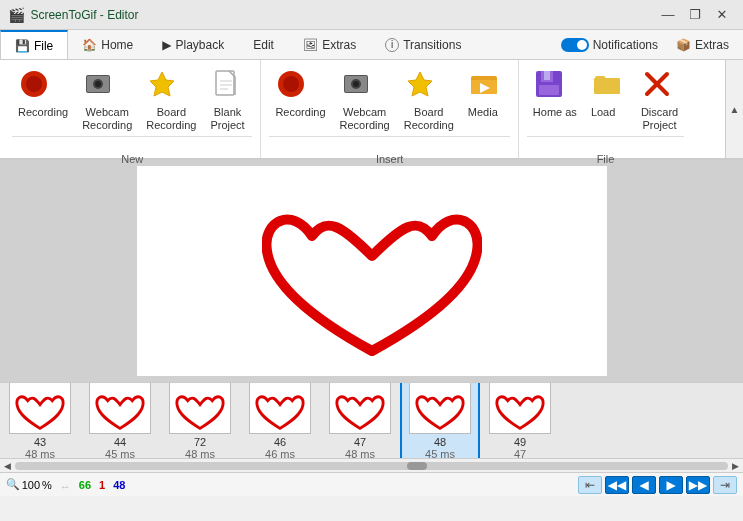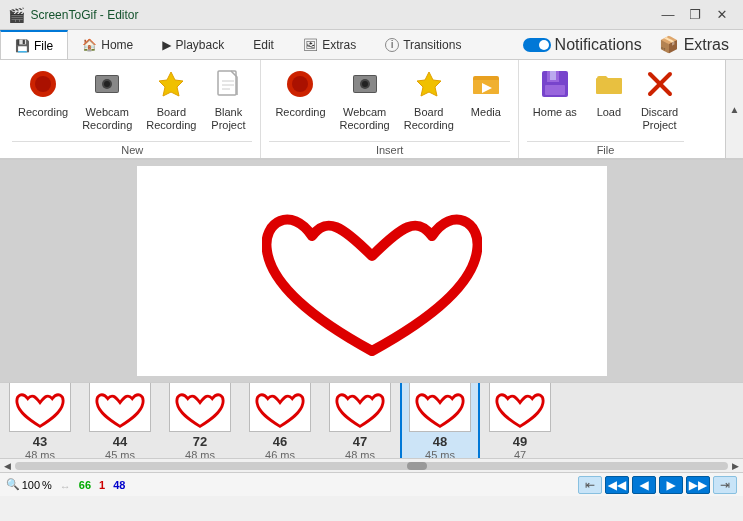--- a/index.html
+++ b/index.html
@@ -43,21 +43,21 @@
       color: #000;
     }
 
     
     #menubar-right {
       margin-left: auto;
       display: flex; align-items: center; gap: 2px; padding-right: 6px;
     }
     .menubar-right-item {
       display: flex; align-items: center; gap: 4px;
-      padding: 2px 8px; font-size: 16px; color: #333; cursor: pointer;
+      padding: 2px 8px; font-size: 12px; color: #333; cursor: pointer;
     }
     .toggle-box {
       width: 28px; height: 14px; border-radius: 7px; background: #0078d7;
       position: relative; display: inline-block;
     }
     .toggle-knob {
       width: 10px; height: 10px; border-radius: 50%; background: white;
       position: absolute; top: 2px; right: 2px;
     }
 
@@ -80,29 +80,29 @@
       min-width: fit-content;
     }
     .ribbon-group:last-child { border-right: none; }
     .ribbon-items {
       display: flex;
       flex: 1;
       align-items: flex-start;
       gap: 2px;
     }
     .ribbon-btn {
-      display: flex; flex-direction: column; align-items: center;
+      display: flex; flex-direction: column; align-items: flex-start;
       padding: 4px 6px; cursor: pointer; border-radius: 3px;
       min-width: 48px; font-size: 11px; text-align: center; color: #333;
     }
     .ribbon-btn-icon { font-size: 26px; margin-bottom: 2px; line-height: 1; }
     .ribbon-btn-label { line-height: 1.2; }
     .ribbon-group-label {
       text-align: center; font-size: 11px; color: #555;
-      border-top: 1px solid #ddd; width: 100%; padding-top: 2px; margin-top: auto;
+      border-top: 1px solid #ddd; width: 100%; padding-top: 16px; margin-top: auto;
       padding-bottom: 2px;
     }
     .ribbon-collapse-btn {
       position: absolute; right: 0; top: 0; bottom: 0;
       width: 18px; background: #f0f0f0; border-left: 1px solid #ccc;
       display: flex; align-items: center; justify-content: center;
       cursor: pointer; font-size: 10px; color: #555;
     }
 
     
@@ -147,21 +147,21 @@
       border: 2px solid #0078d7;
       background: #cce4f7;
       border-radius: 2px;
     }
     .film-thumb {
       width: 62px; height: 52px;
       background: white; border: 1px solid #bbb;
       display: flex; align-items: center; justify-content: center;
       overflow: hidden;
     }
-    .film-label { font-size: 13px; color: #333; text-align: center; margin-top: 2px; font-weight: bold; }
+    .film-label { font-size: 11px; color: #333; text-align: center; margin-top: 2px; }
     .film-ms { font-size: 11px; color: #666; }
 
     
     #filmstrip-scrollbar {
       height: 14px; background: #f0f0f0; border-top: 1px solid #ccc;
       display: flex; align-items: center; padding: 0 2px; gap: 2px;
     }
     .scroll-arrow { font-size: 9px; cursor: pointer; color: #555; padding: 0 2px; }
     .scrollbar-track {
       flex: 1; height: 8px; background: #ccc; border-radius: 4px; position: relative;

